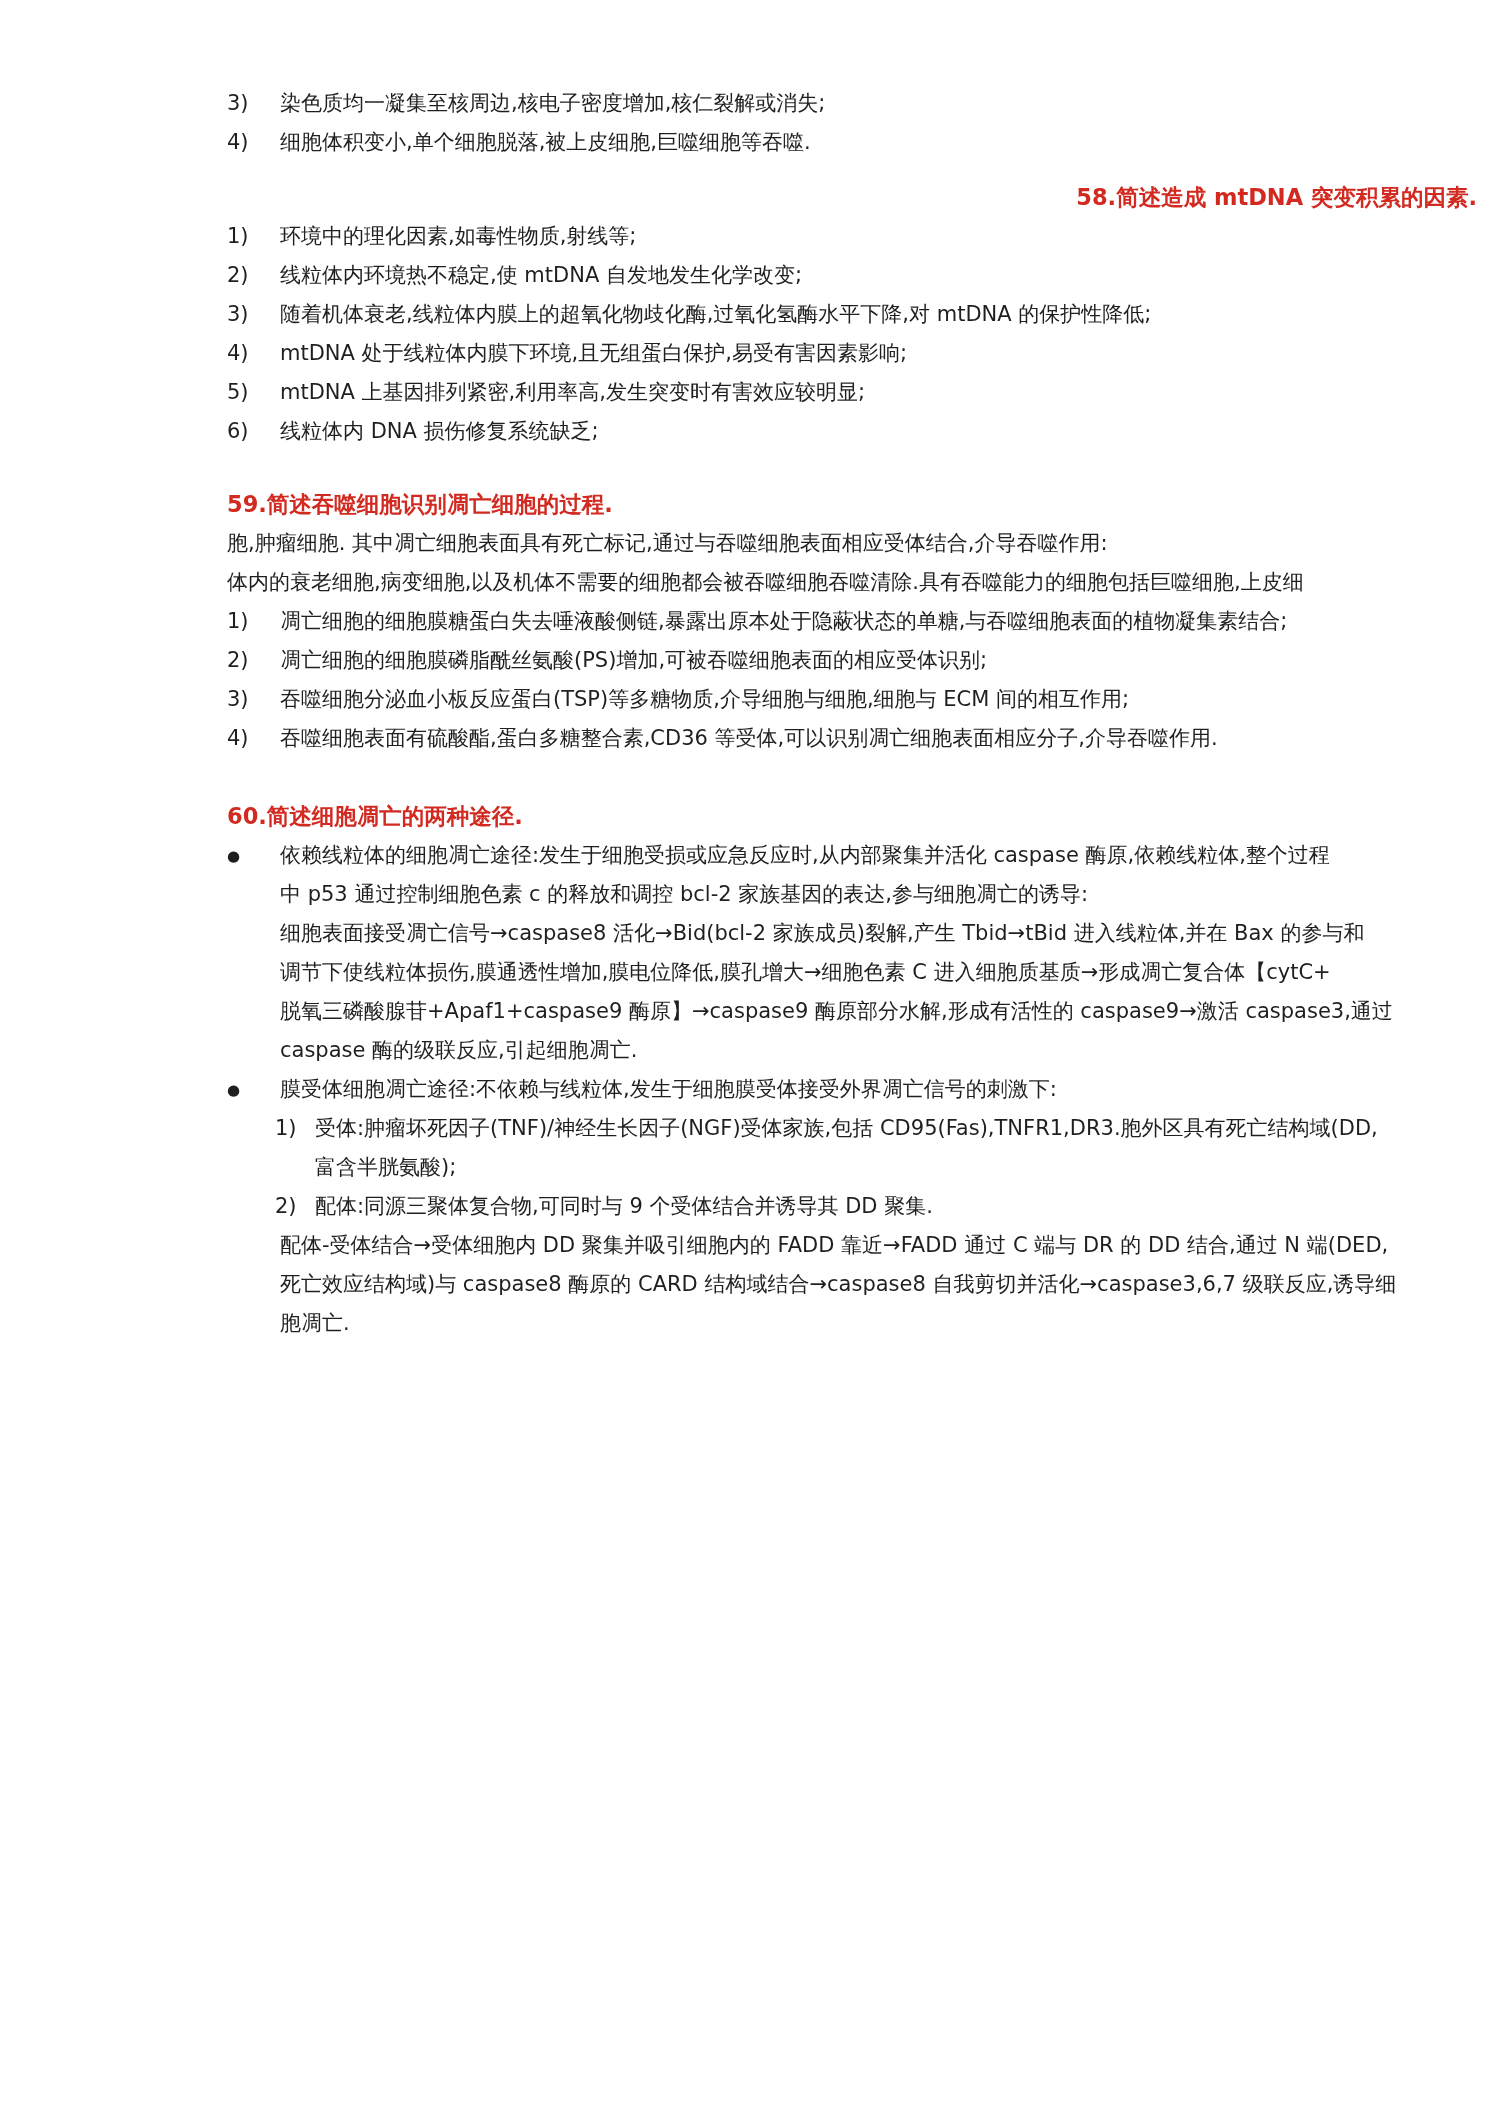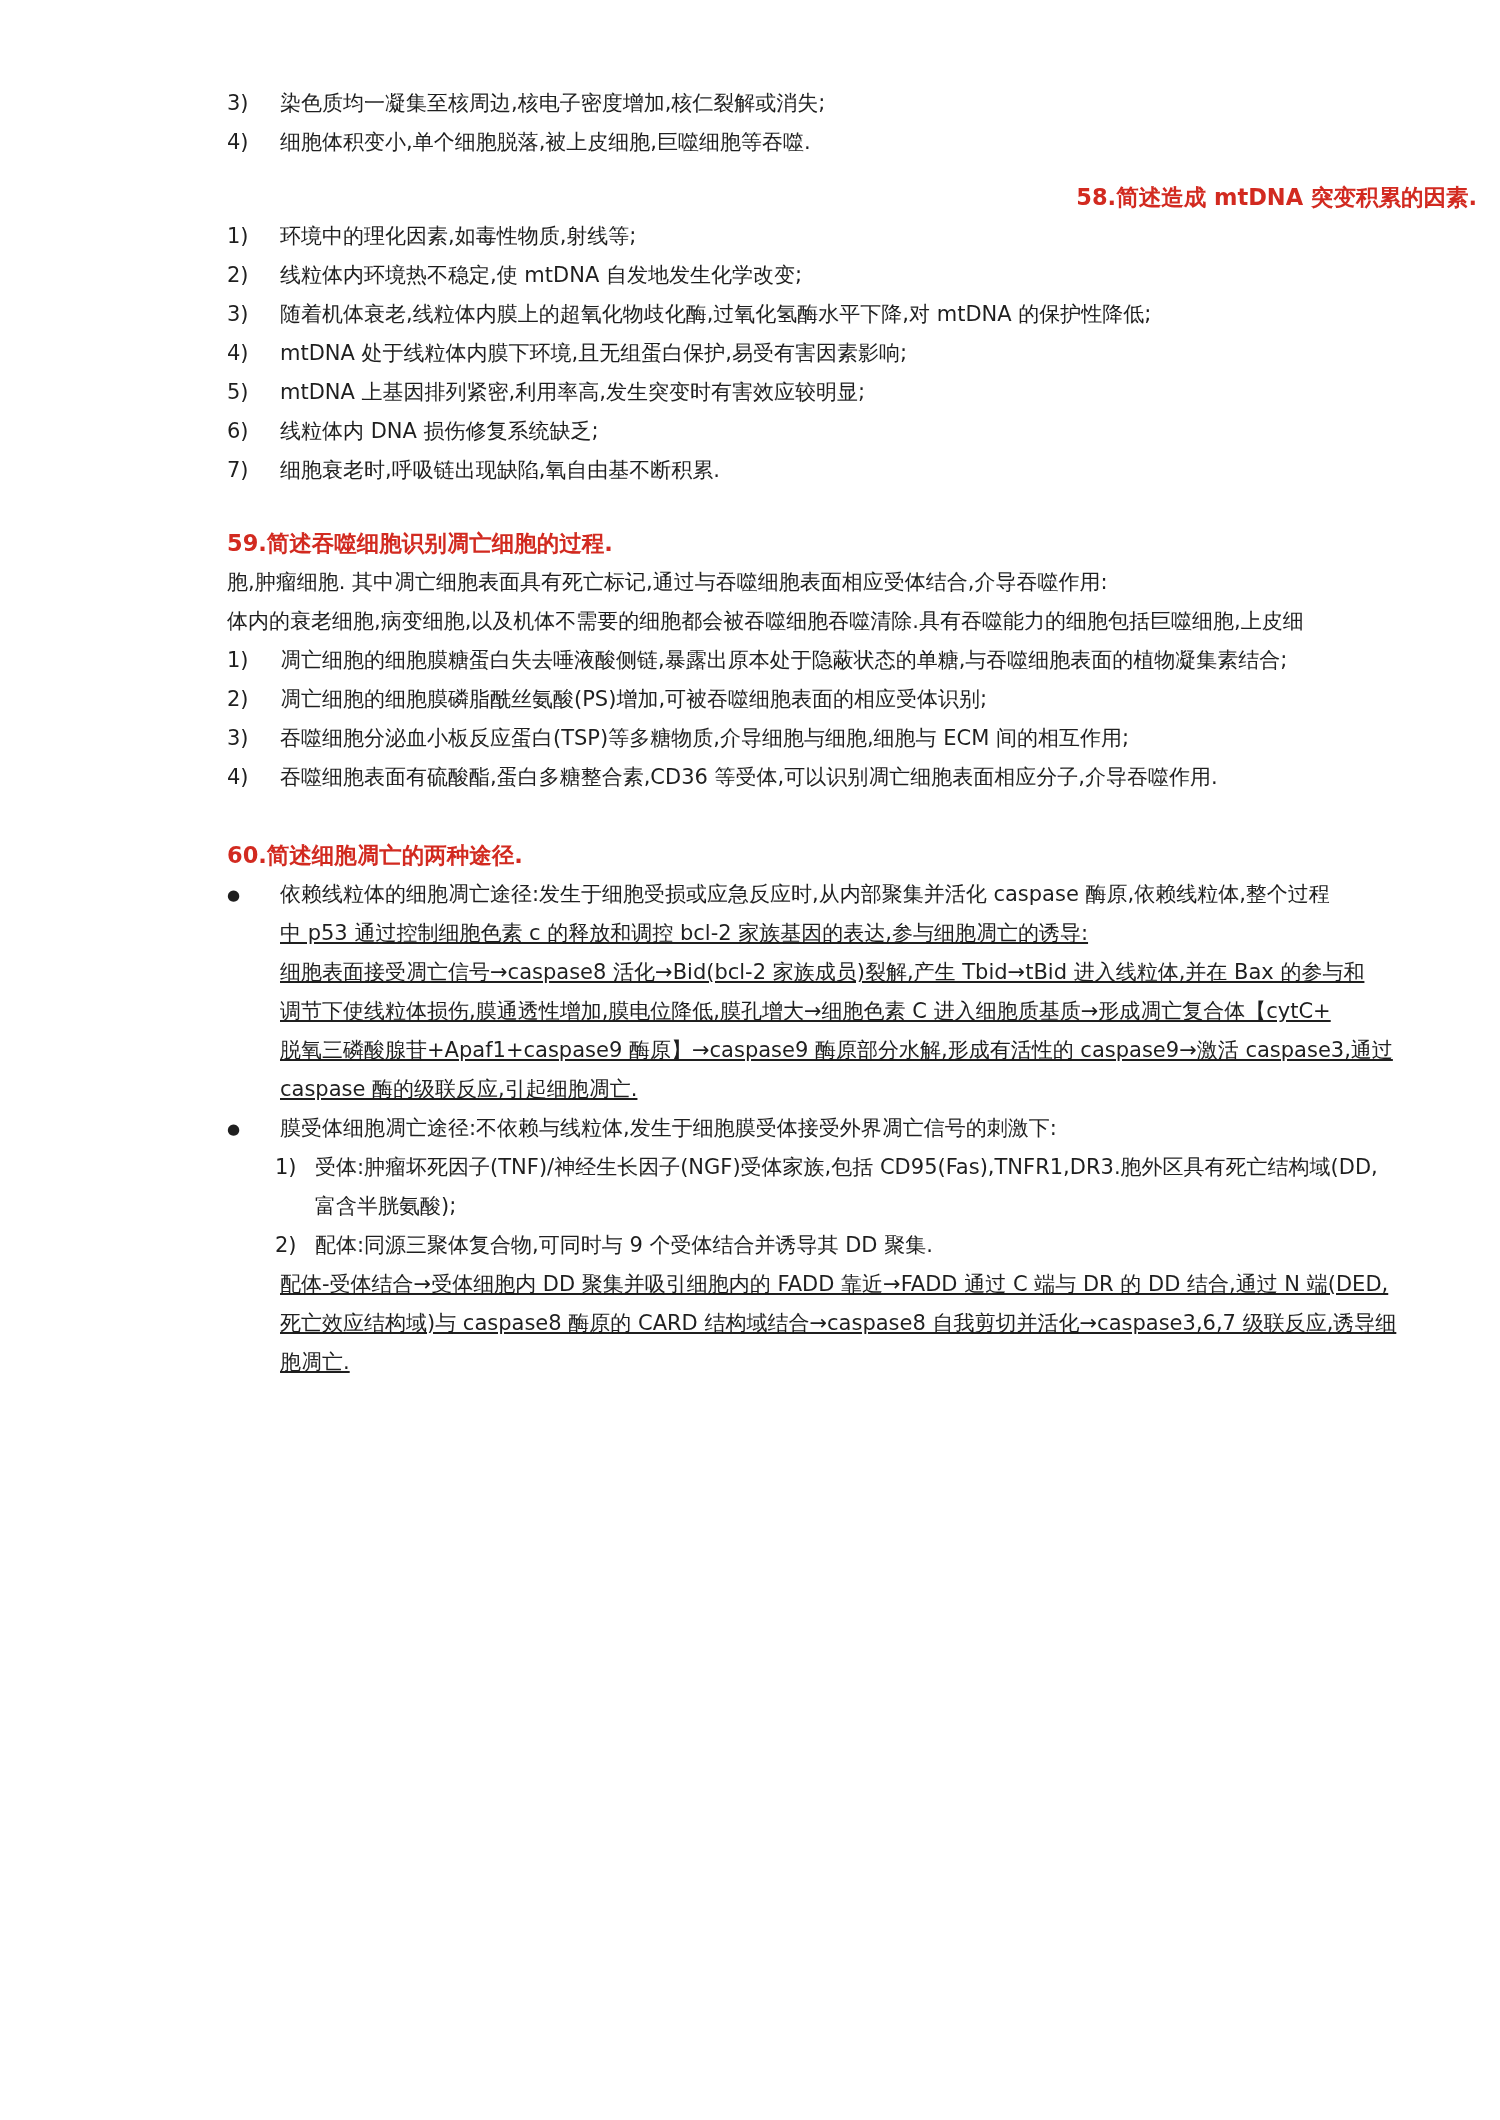--- a/index.html
+++ b/index.html
@@ -41,21 +41,21 @@
   .heading {
     color: #d22a20;
     font-weight: bold;
     font-size: 22.5px;
     height: 39px;
     white-space: nowrap;
   }
   .h58 { margin-top: 16px; text-align: right; }
   .h59 { margin-top: 34px; }
   .h60 { margin-top: 39px; }
-  .indent1 { padding-left: 53px; text-decoration: underline; }
+  .indent1 { padding-left: 53px; }
   .sub-row { padding-left: 48px; }
   .marker1 {
     display: inline-block;
     width: 40px;
   }
   .sub-cont { padding-left: 88px; }
 </style>
 </head>
 <body>
 
@@ -80,23 +80,20 @@
       <span class="marker0">3)</span><span>随着机体衰老,线粒体内膜上的超氧化物歧化酶,过氧化氢酶水平下降,对 mtDNA 的保护性降低;</span>
     </div>
     <div class="row">
       <span class="marker0">4)</span><span>mtDNA 处于线粒体内膜下环境,且无组蛋白保护,易受有害因素影响;</span>
     </div>
     <div class="row">
       <span class="marker0">5)</span><span>mtDNA 上基因排列紧密,利用率高,发生突变时有害效应较明显;</span>
     </div>
     <div class="row">
       <span class="marker0">6)</span><span>线粒体内 DNA 损伤修复系统缺乏;</span>
-    </div>
-    <div class="row">
-      <span class="marker0">7)</span><span>细胞衰老时,呼吸链出现缺陷,氧自由基不断积累.</span>
     </div>
 
     <div class="heading h59">59.简述吞噬细胞识别凋亡细胞的过程.</div>
     <div class="row">胞,肿瘤细胞. 其中凋亡细胞表面具有死亡标记,通过与吞噬细胞表面相应受体结合,介导吞噬作用:</div>
     <div class="row">体内的衰老细胞,病变细胞,以及机体不需要的细胞都会被吞噬细胞吞噬清除.具有吞噬能力的细胞包括巨噬细胞,上皮细</div>
     <div class="row">
       <span class="marker0">1)</span><span>凋亡细胞的细胞膜糖蛋白失去唾液酸侧链,暴露出原本处于隐蔽状态的单糖,与吞噬细胞表面的植物凝集素结合;</span>
     </div>
     <div class="row">
       <span class="marker0">2)</span><span>凋亡细胞的细胞膜磷脂酰丝氨酸(PS)增加,可被吞噬细胞表面的相应受体识别;</span>

